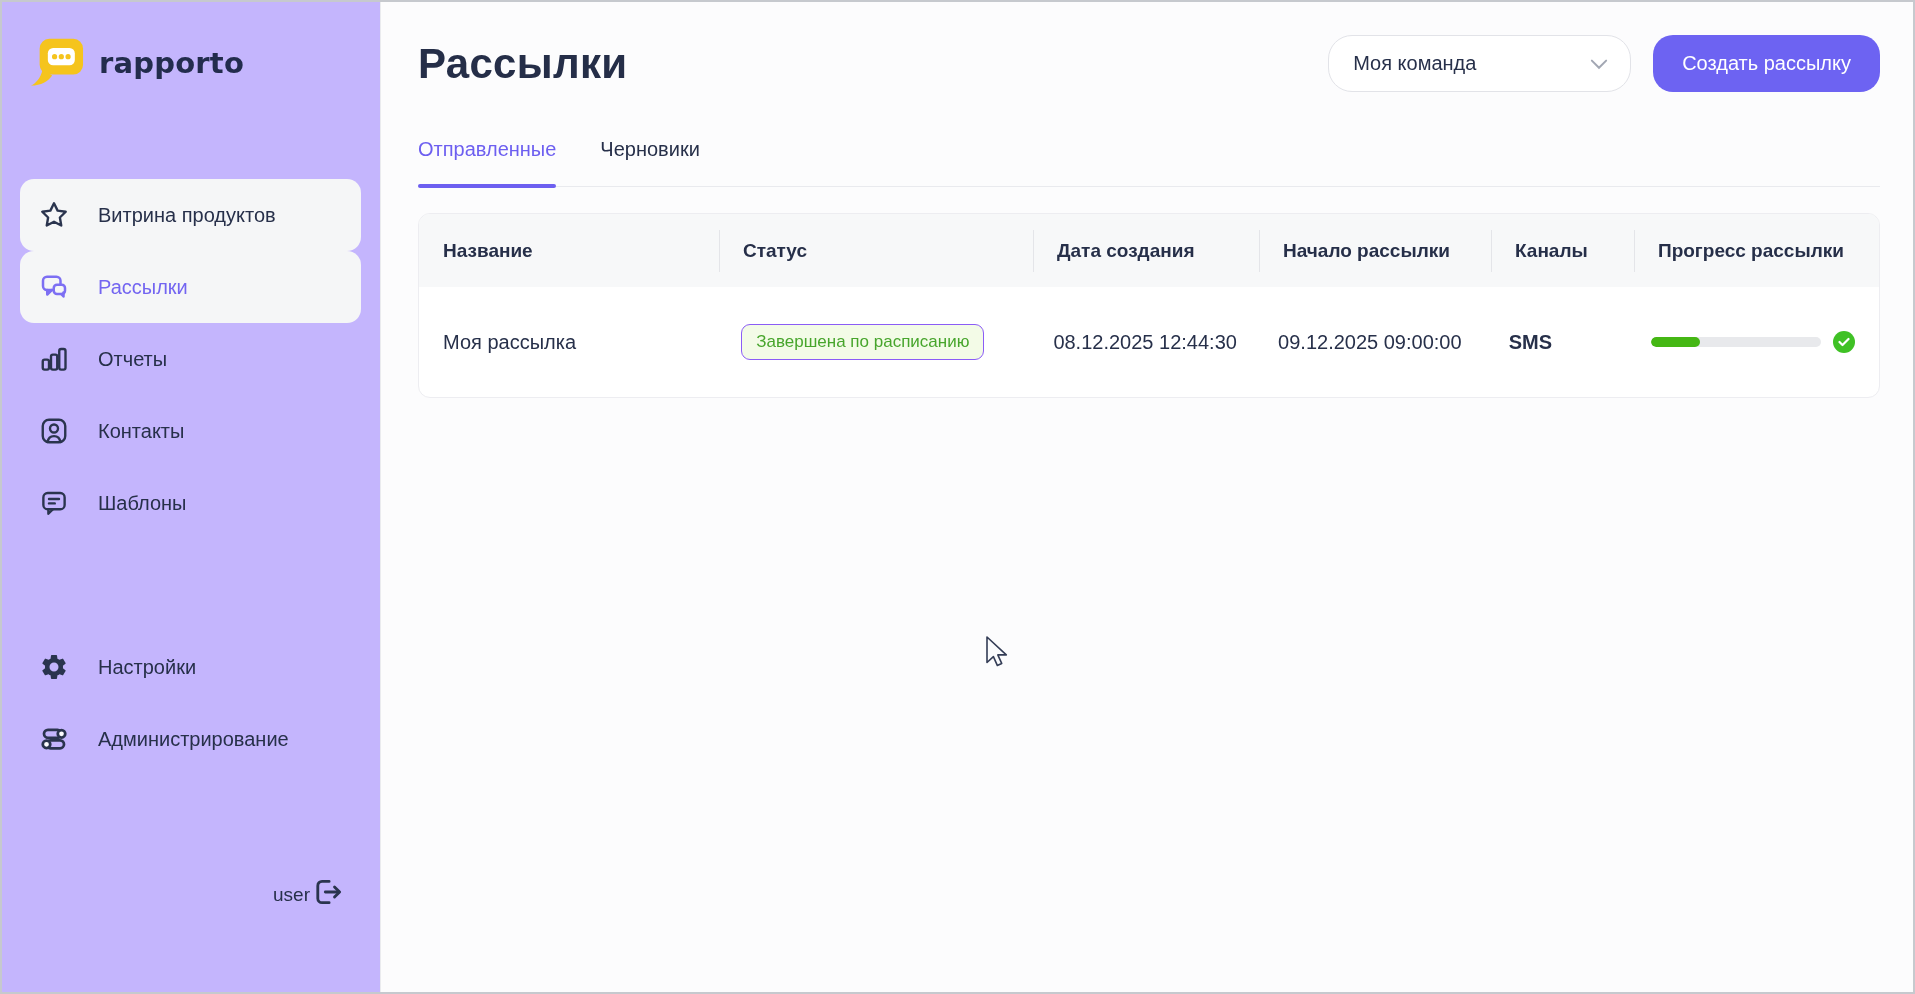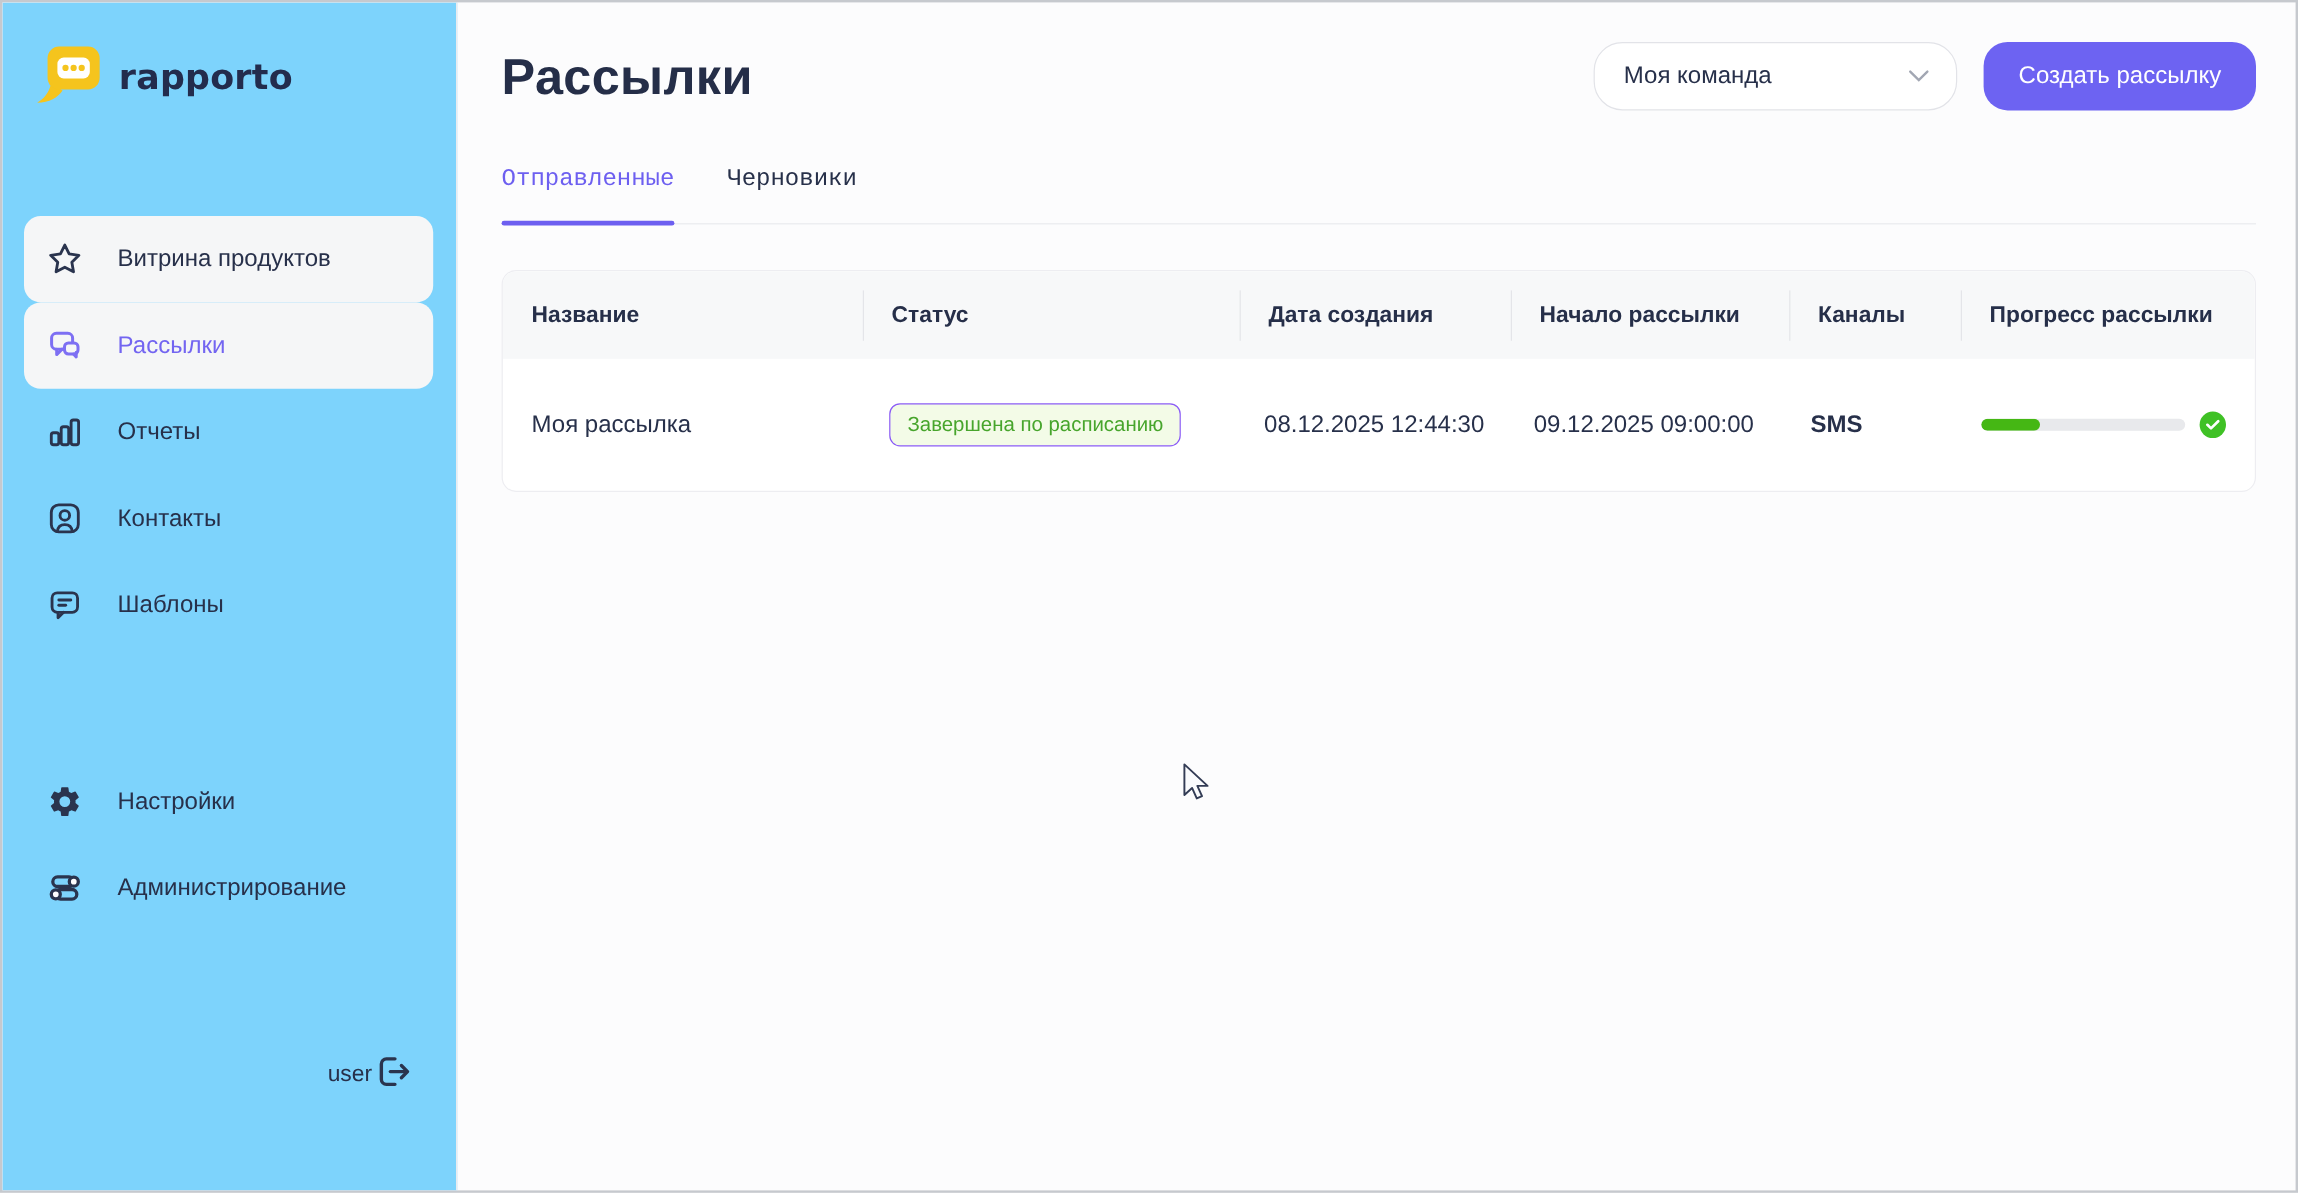--- a/index.html
+++ b/index.html
@@ -8,21 +8,21 @@
     position:relative; overflow:hidden;
     border:2px solid #c6c9ce;
     background:#fcfcfd;
     font-family:"Liberation Sans", sans-serif;
     color:#27304a;
   }
 
   
   .sidebar {
     position:absolute; left:0; top:0; bottom:0; width:379px;
-    background:#7dd3fc; border-right:1px solid #eaebee;
+    background:#c4b5fd; border-right:1px solid #eaebee;
     display:flex; flex-direction:column;gap:46px;
   }
   .logo-row { margin:32px 0 0 26px; height:60px; display:flex; align-items:center; gap:13px; }
   .logo-text { font-family:"DejaVu Sans", sans-serif; font-size:29px; font-weight:800; color:#232c4d; letter-spacing:.2px; }
   .nav { margin-top:41px; }
   .nav-item {
     height:72px; margin:0 19px 0 18px; border-radius:14px;
     display:flex; align-items:center; padding-left:19px; gap:29px;
     font-size:20px; cursor:pointer;
   }
@@ -47,30 +47,30 @@
   }
   .create-btn {
     height:57px; padding:0 29px; border:none; border-radius:20px;
     background:#6d63f2; color:#fff; font-size:20px;
     font-family:"Liberation Sans", sans-serif;
     display:flex; align-items:center; cursor:pointer;
   }
 
   .tabs { margin-top:46px; position:relative; }
   .tab-row { display:flex; gap:44px; font-size:20px; }
-  .tab { padding-bottom:27px; position:relative; cursor:pointer;font-family:Liberation Mono, monospace; }
+  .tab { padding-bottom:27px; position:relative; cursor:pointer; }
   .tab.active { color:#6d5ff0; }
   .tab.active::after {
     content:''; position:absolute; left:0; right:0; bottom:0; height:4px;
     background:#6d5ff0; border-radius:2px; z-index:2;
   }
   .tabs-line { position:absolute; left:0; right:0; bottom:1px; height:1px; background:#e9eaee; }
 
   .card {
-    margin-top:37px; height:185px; background:#fff;
+    margin-top:25px; height:185px; background:#fff;
     border:1px solid #ededf1; border-radius:12px; overflow:hidden;
   }
   .thead { height:73px; background:#f7f8f9; display:flex; align-items:center; font-size:19px; font-weight:700; color:#262f49; }
   .trow { height:110px; display:flex; align-items:center; font-size:20px; }
   .col { padding-left:24px; position:relative; }
   .c0 { width:300px; } .c1 { width:314px; } .c2 { width:226px; }
   .c3 { width:232px; } .c4 { width:143px; } .c5 { flex:1; }
   .thead .col:not(.c0)::before {
     content:''; position:absolute; left:0; top:50%; transform:translateY(-50%);
     height:42px; width:1px; background:#e4e5e9;

